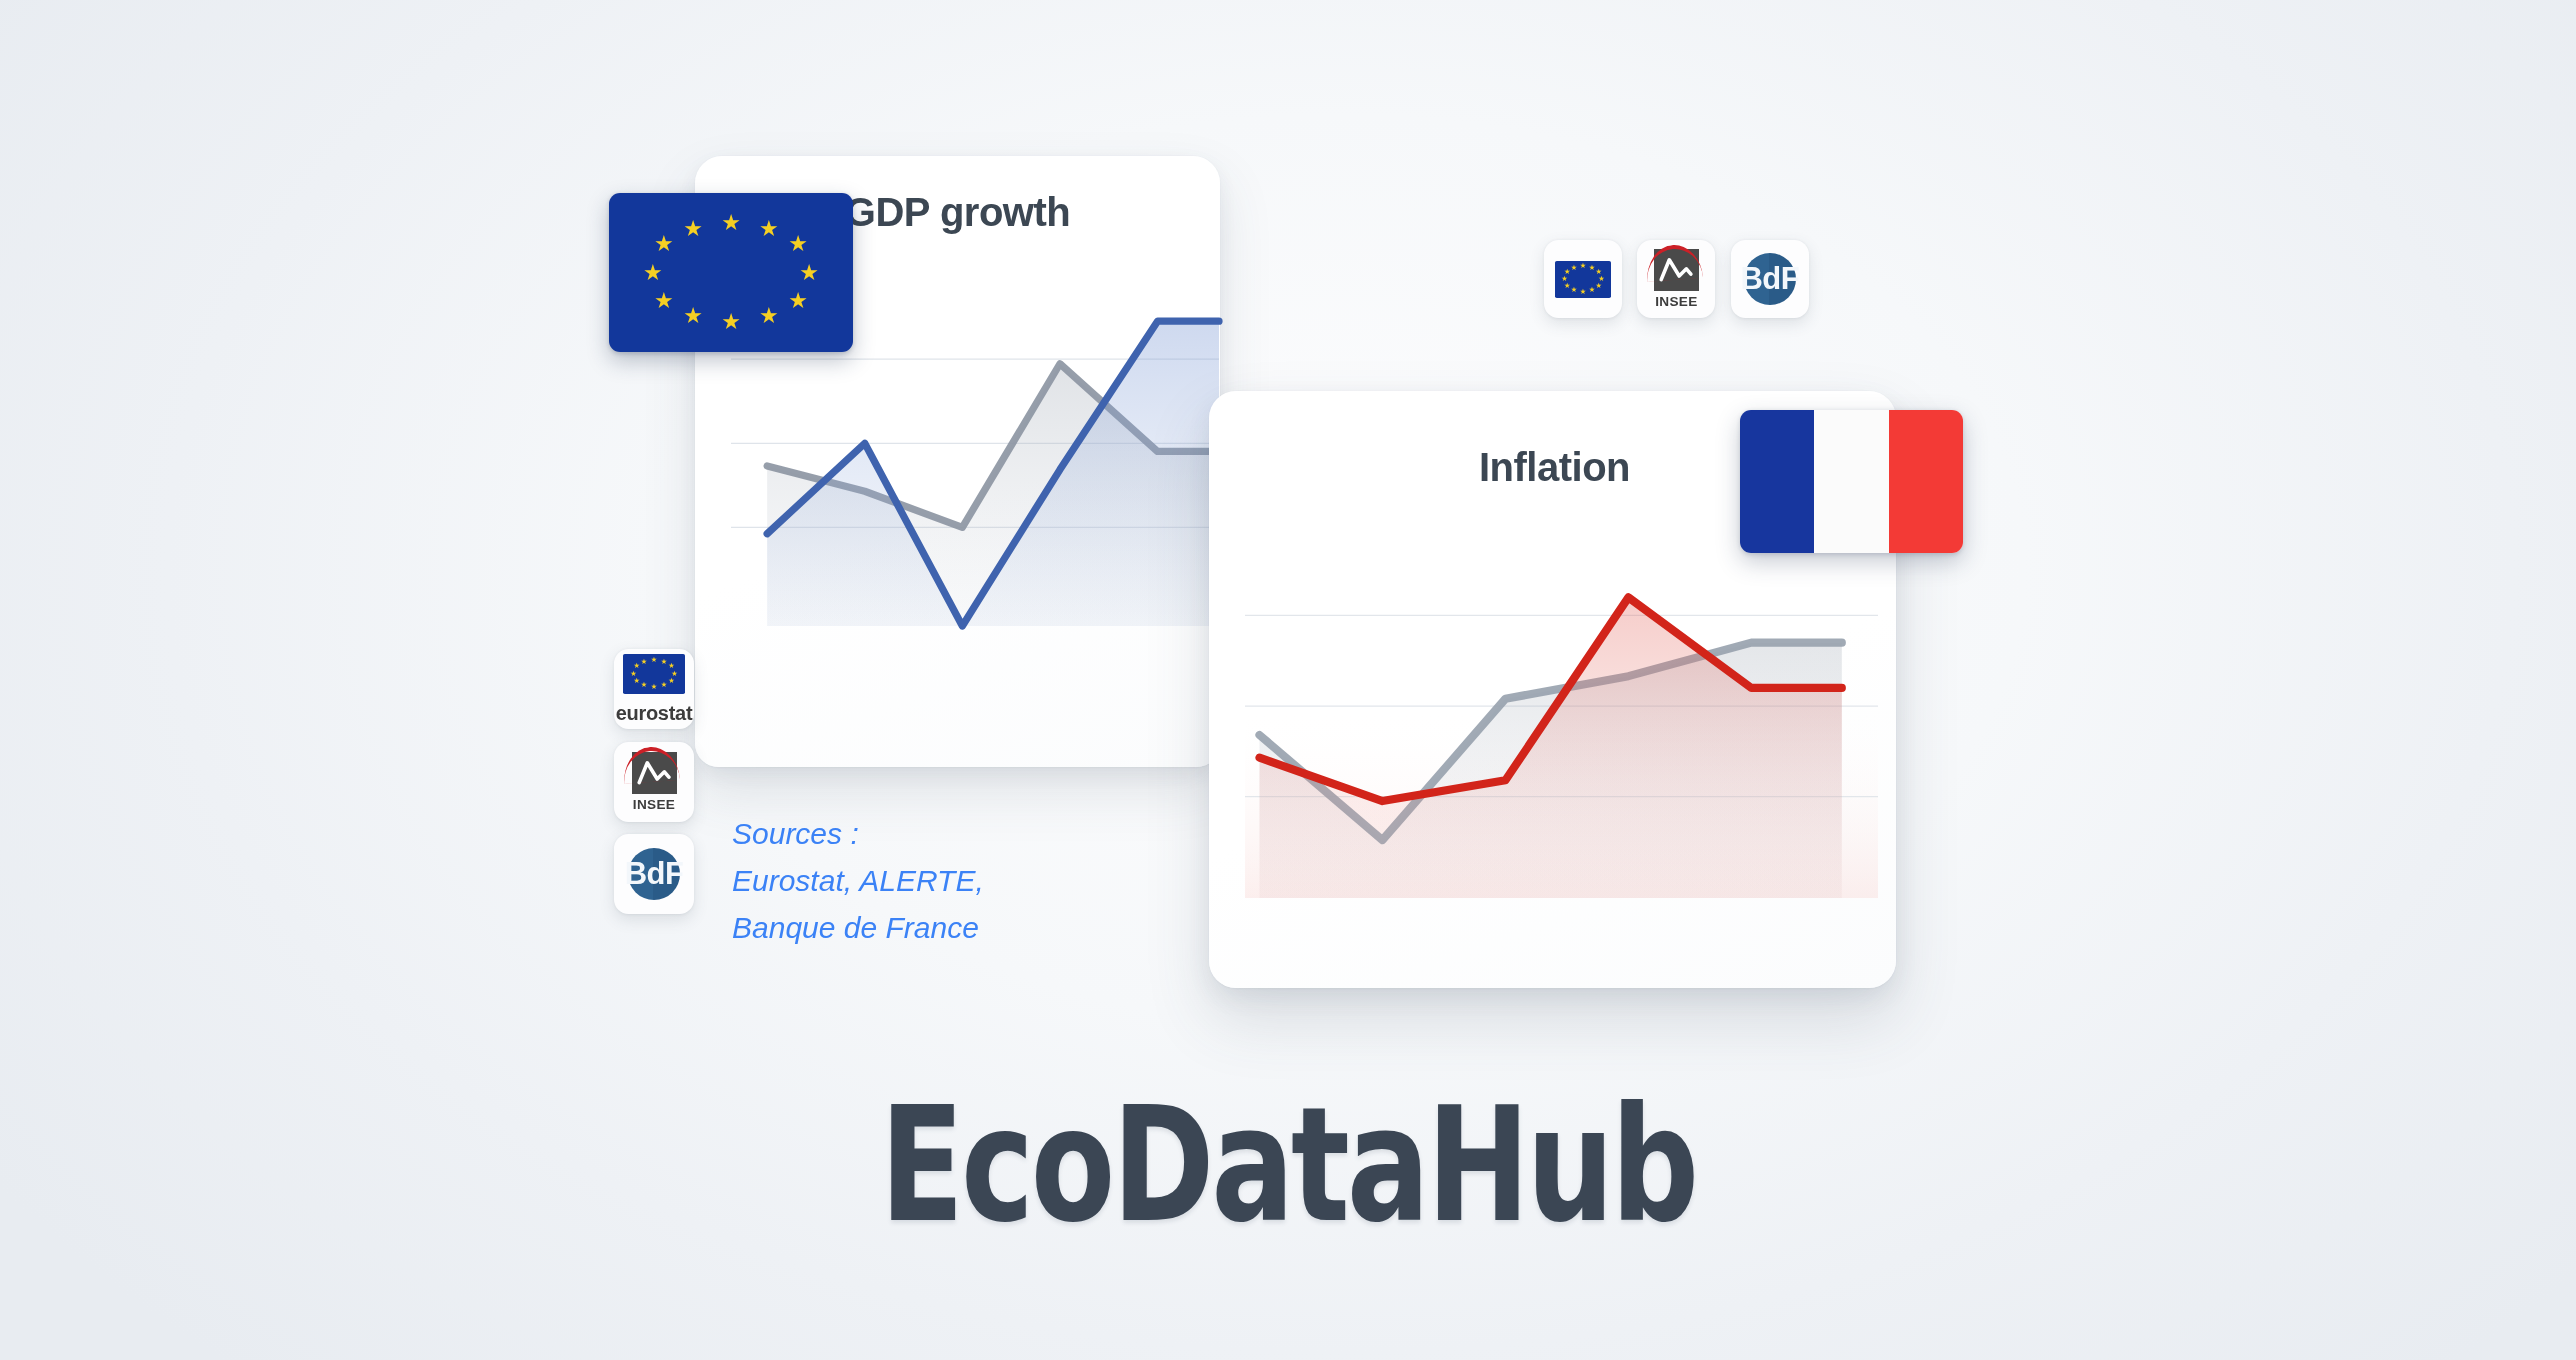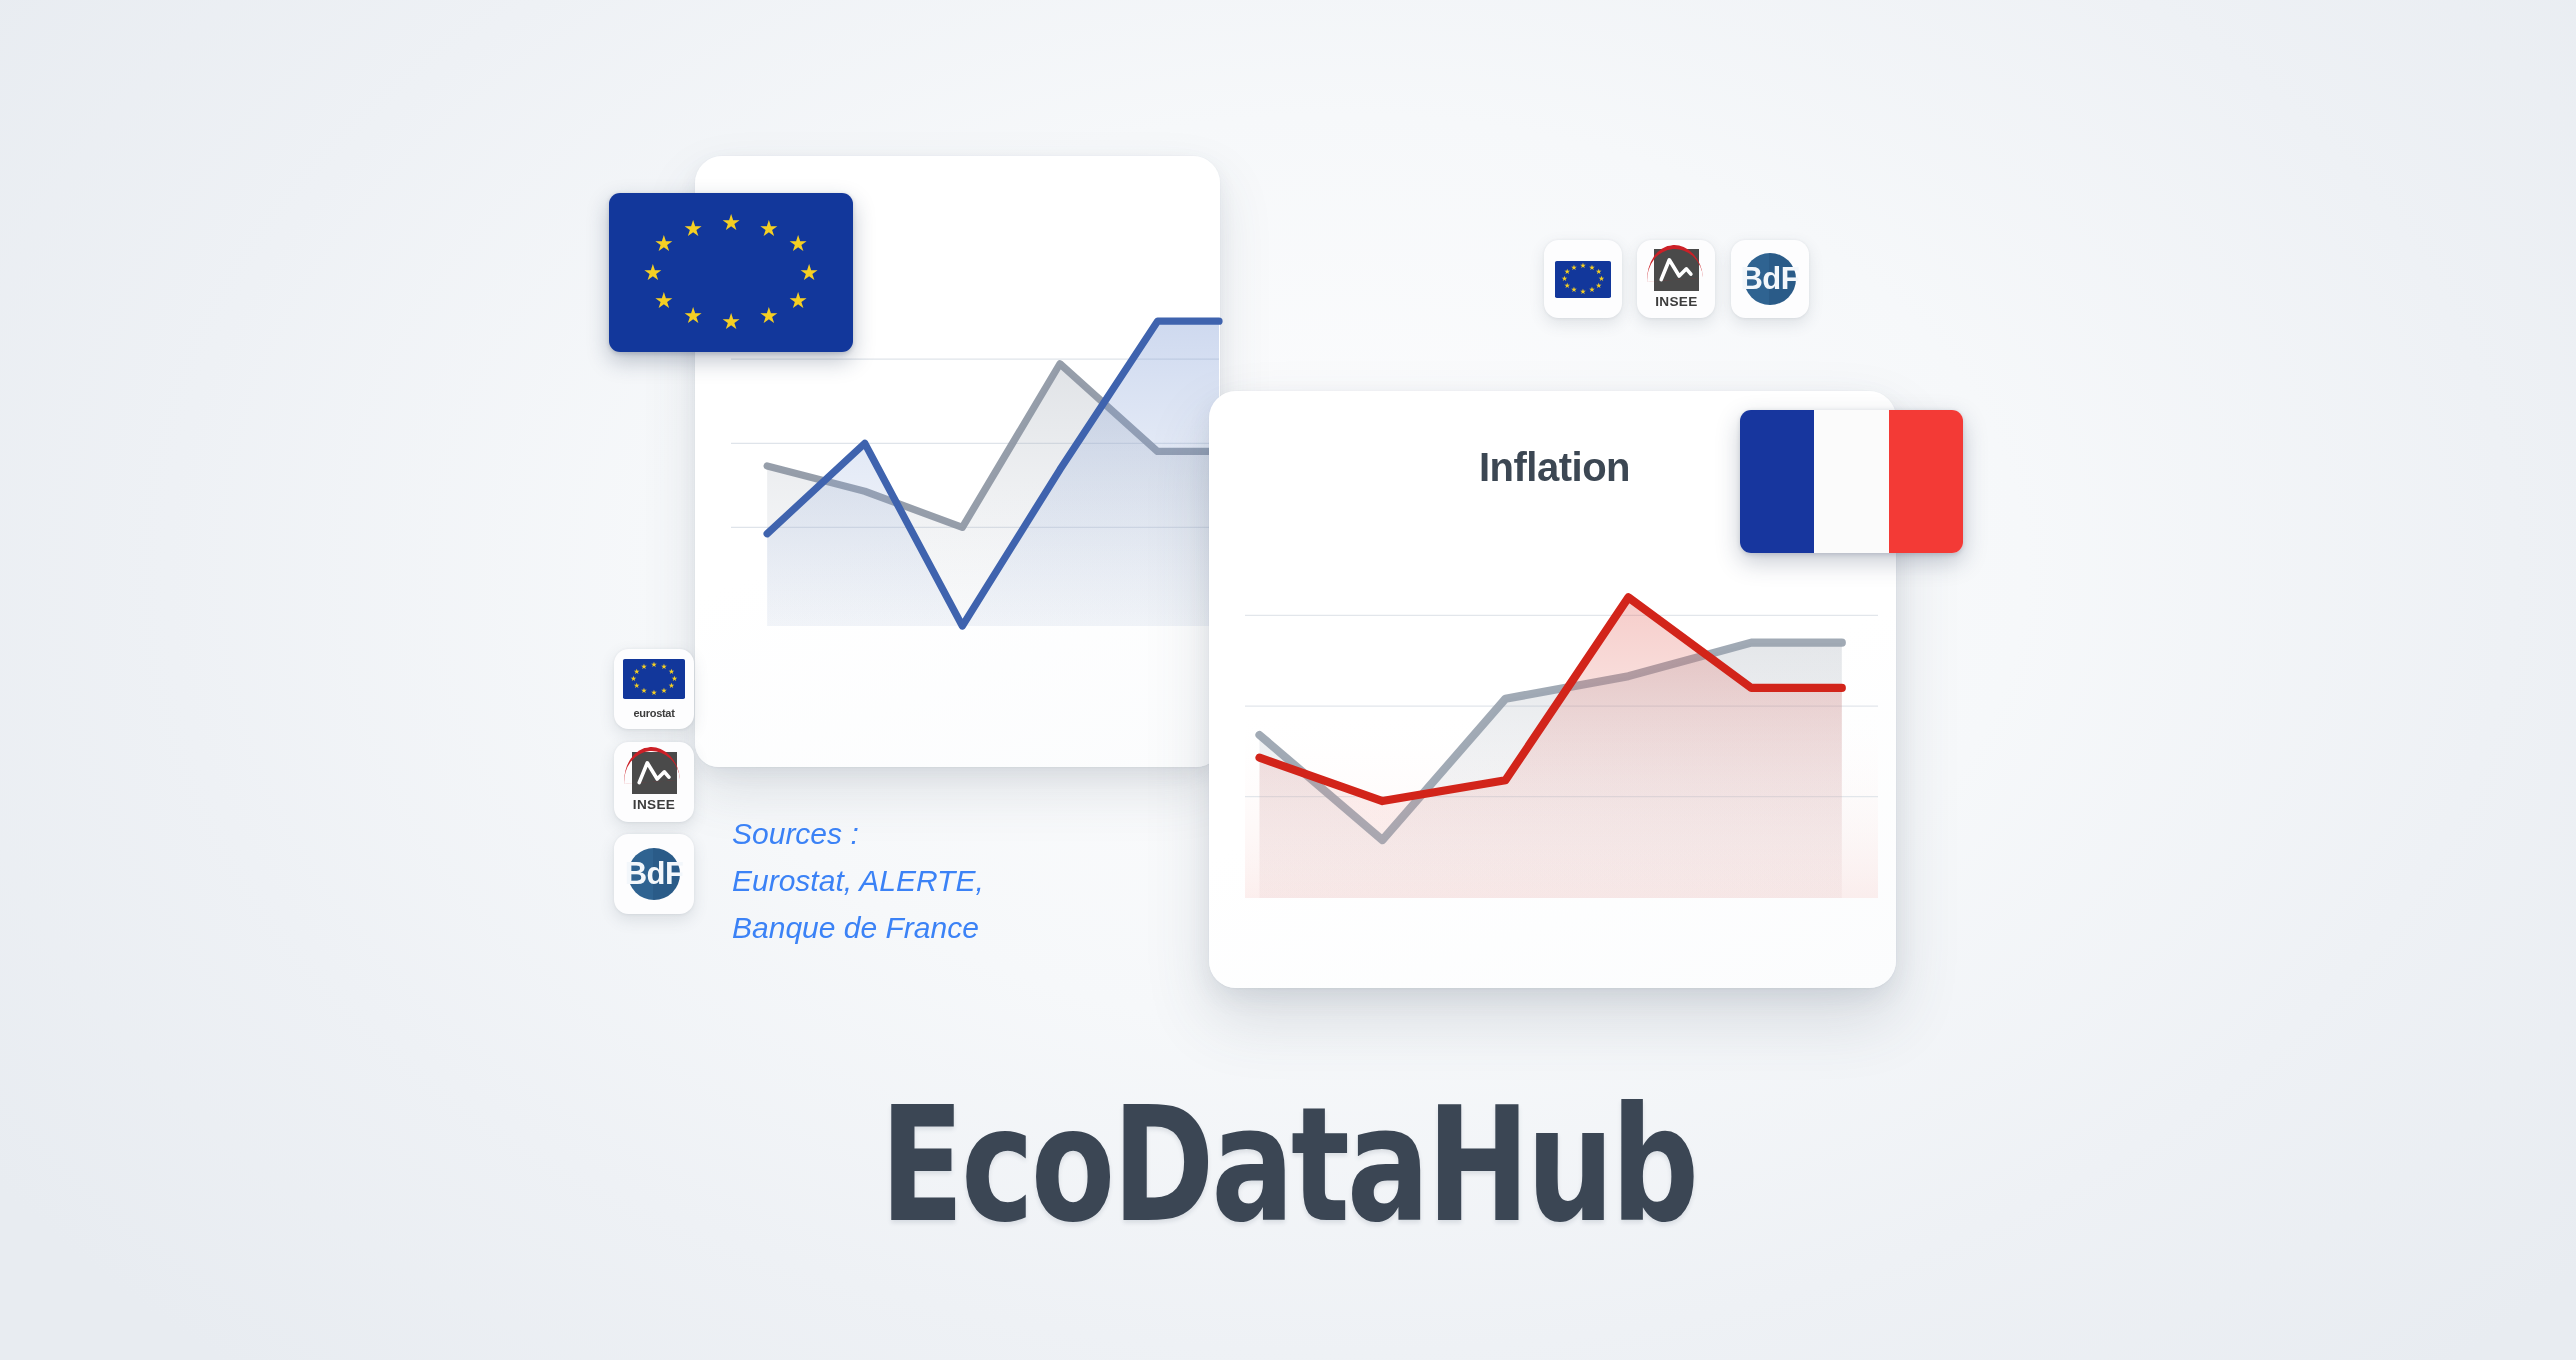--- a/index.html
+++ b/index.html
@@ -178,21 +178,21 @@
     border-radius: 50%;
     background: linear-gradient(90deg, #2f6391 0%, #2f6391 48%, #2a5b88 48%, #2a5b88 100%);
     color: #f3f7fb;
     font-size: 31px;
     font-weight: bold;
     display: flex;
     align-items: center;
     justify-content: center;
     letter-spacing: -0.5px;
   }
-  .eurostat-word { font-size: 11px; font-weight: bold; color: #3c3c3c; letter-spacing: -0.3px; margin-top: 8px; }
+  .eurostat-word { font-size: 20px; font-weight: bold; color: #3c3c3c; letter-spacing: -0.3px; margin-top: 8px; }
 
   
   #sources-text {
     position: absolute;
     left: 732px;
     top: 810px;
     font-size: 30px;
     line-height: 47px;
     color: #3b82f6;
     z-index: 3;
@@ -235,20 +235,21 @@
     text-shadow: 0 2.7px 4.5px rgba(70,85,105,0.14);
     transform: scaleX(0.86);
   }
 </style>
 </head>
 <body>
 
 <div class="stage">
 
   <div class="card" id="gdp-card">
+    <div class="card-title">GDP growth</div>
 
     <svg id="gdp-plot" viewBox="0 0 540 345" preserveAspectRatio="none">
       <defs>
         <linearGradient id="gdpBlueFill" x1="0" y1="0" x2="0" y2="1">
           <stop offset="0%" stop-color="#6f8fd0" stop-opacity="0.34"></stop>
           <stop offset="100%" stop-color="#aabfe4" stop-opacity="0.10"></stop>
         </linearGradient>
         <linearGradient id="gdpGrayFill" x1="0" y1="0" x2="0" y2="1">
           <stop offset="0%" stop-color="#98a1ad" stop-opacity="0.30"></stop>
           <stop offset="100%" stop-color="#b8c0ca" stop-opacity="0.08"></stop>

